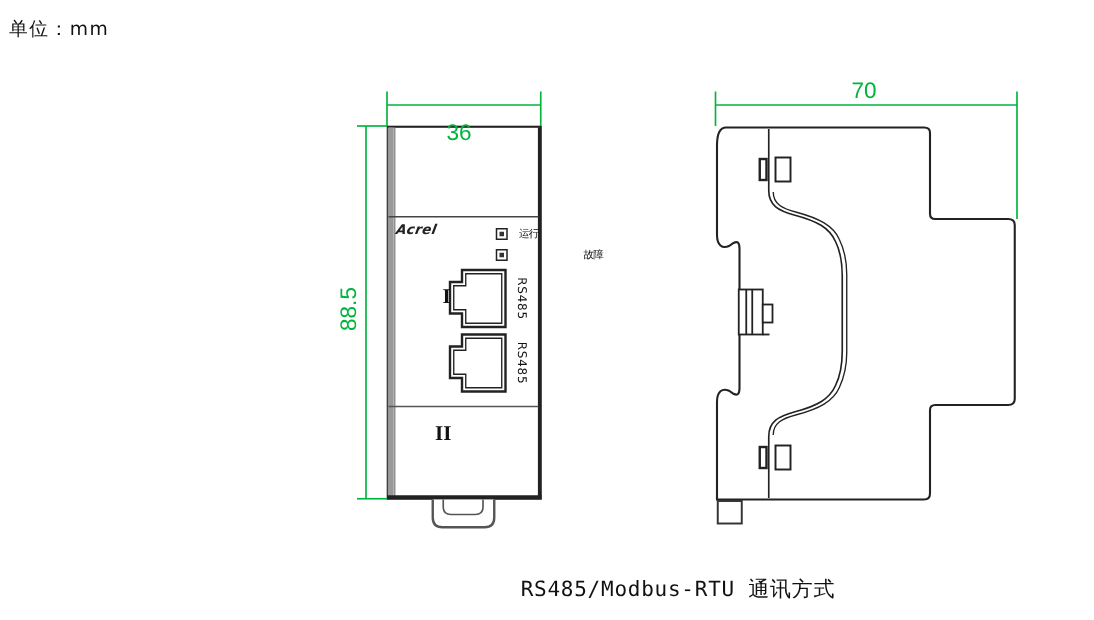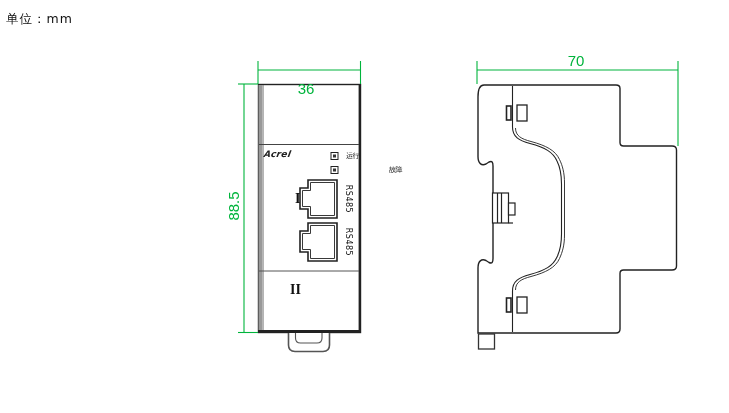--- a/index.html
+++ b/index.html
@@ -171,13 +171,14 @@
 
   <div class="txt led-label led-label-1">运行</div>
   <div class="txt led-label led-label-2">故障</div>
 
   <div class="txt port-num port-num-1">I</div>
   <div class="txt port-num port-num-2">II</div>
 
   <div class="txt port-bus port-bus-1">RS485</div>
   <div class="txt port-bus port-bus-2">RS485</div>
 
+  <div class="txt caption">RS485/Modbus-RTU 通讯方式</div>
 </div>
 
 </body></html>

